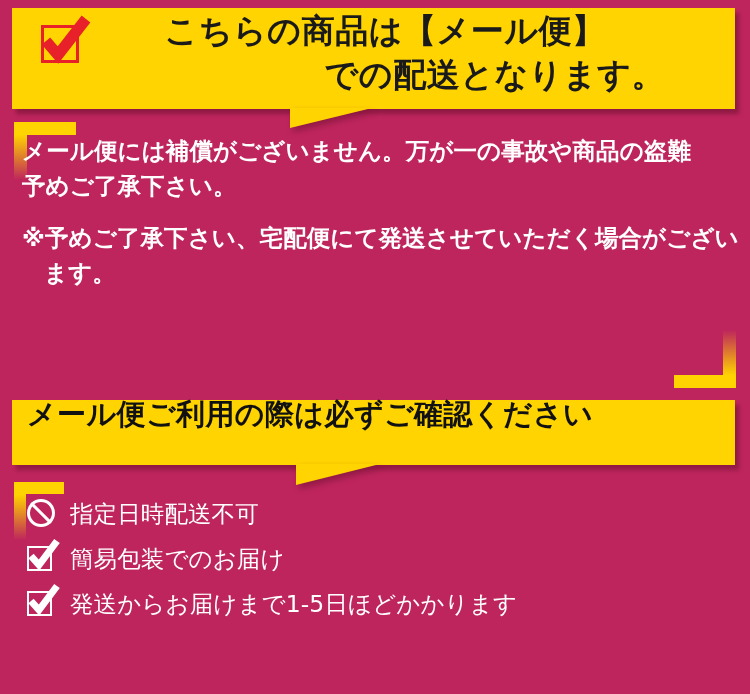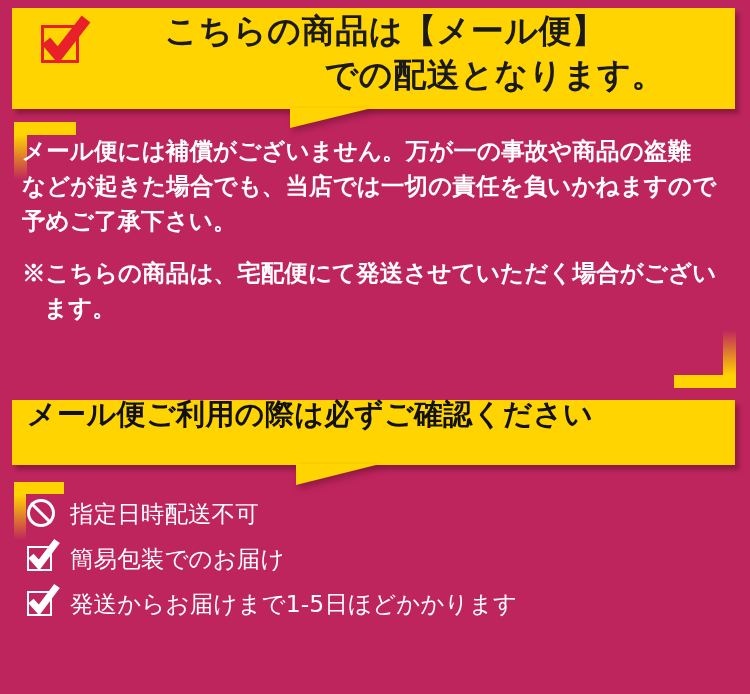--- a/index.html
+++ b/index.html
@@ -152,21 +152,21 @@
     position: absolute;
     left: 22px;
     top: 134px;
     width: 712px;
     color: #ffffff;
     font-size: 23.5px;
     font-weight: 700;
     line-height: 35px;
     letter-spacing: 0.1px;
   }
-  .para { margin: 0 0 17px 0; font-family: Liberation Serif, serif; }
+  .para { margin: 0 0 17px 0; }
   .para:last-child { margin-bottom: 0; }
   .para .ln { display: block; white-space: nowrap; }
   .ln-indent { padding-left: 22px; }
 
   
   .banner-heading {
     position: absolute;
     left: 27px;
     top: 389px;
     color: #111111;
@@ -270,25 +270,24 @@
     <span class="v"></span>
   </div>
   <div class="corner corner-br">
     <span class="h"></span>
     <span class="v"></span>
   </div>
 
   <div class="body-text">
     <p class="para">
       <span class="ln">メール便には補償がございません。万が一の事故や商品の盗難</span>
-      <span class="ln">などが起きた場合でも、当店では一切の責任を負いかねますので</span>
       <span class="ln">予めご了承下さい。</span>
     </p>
     <p class="para">
-      <span class="ln">※こちらの商品は、宅配便にて発送させていただく場合がござい</span>
+      <span class="ln">※予めご了承下さい、宅配便にて発送させていただく場合がござい</span>
       <span class="ln ln-indent">ます。</span>
     </p>
   </div>
 
   <div class="bubble bubble-banner"></div>
   <div class="tail tail-banner"></div>
   <div class="banner-heading">メール便ご利用の際は必ずご確認ください</div>
 
   <div class="corner corner-tl2">
     <span class="h"></span>

